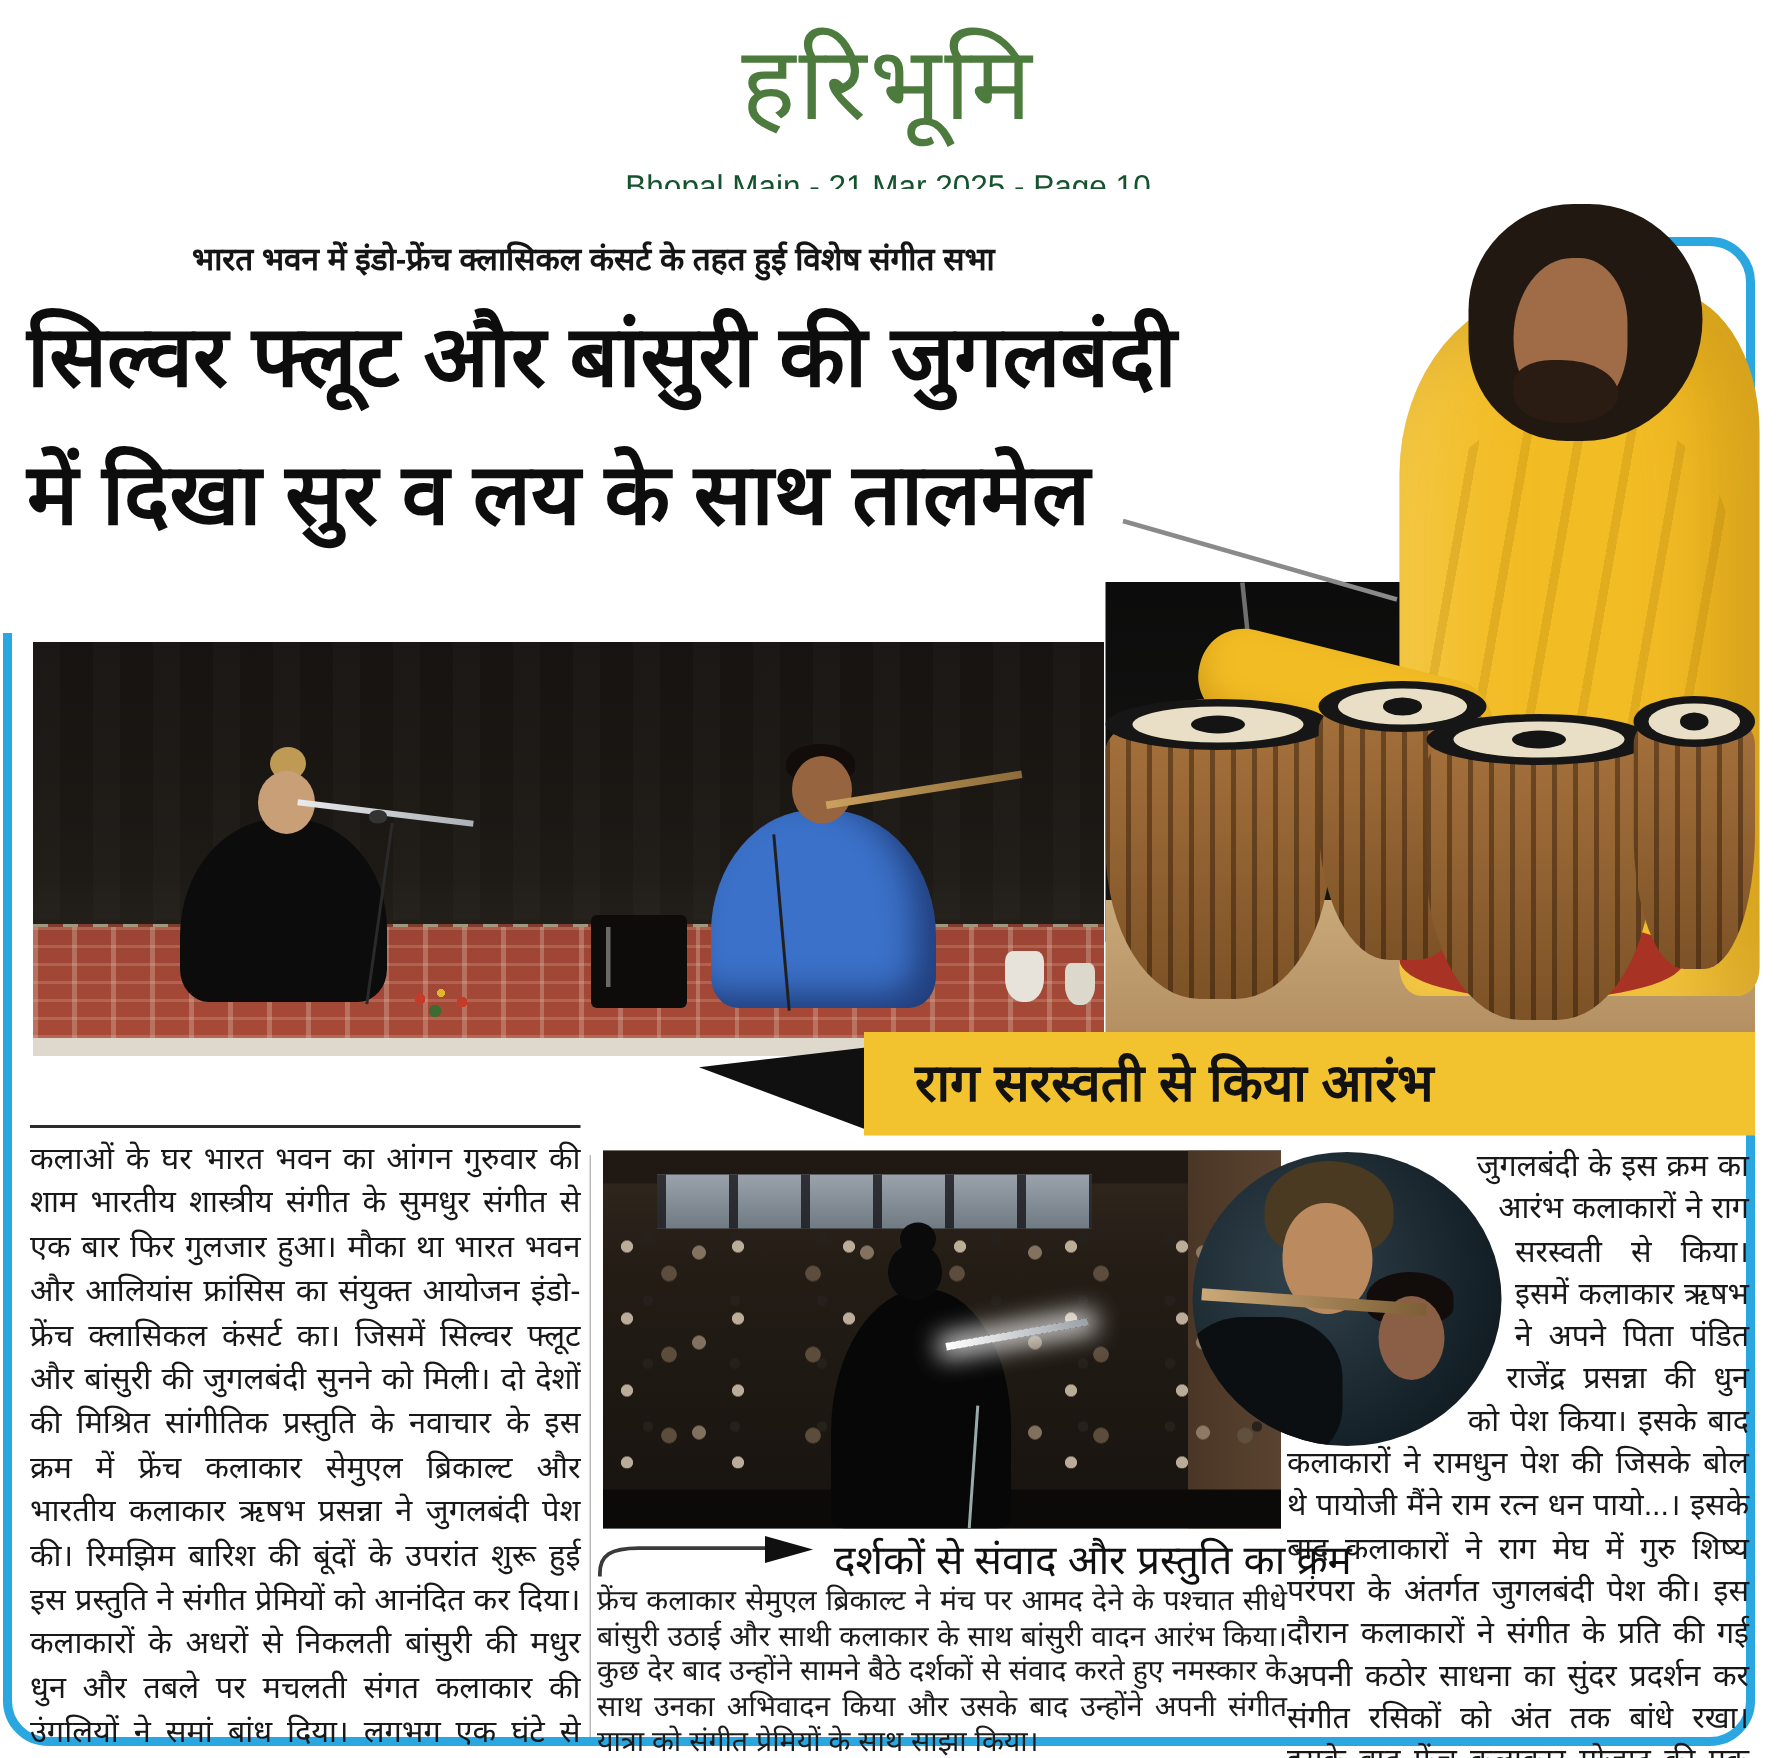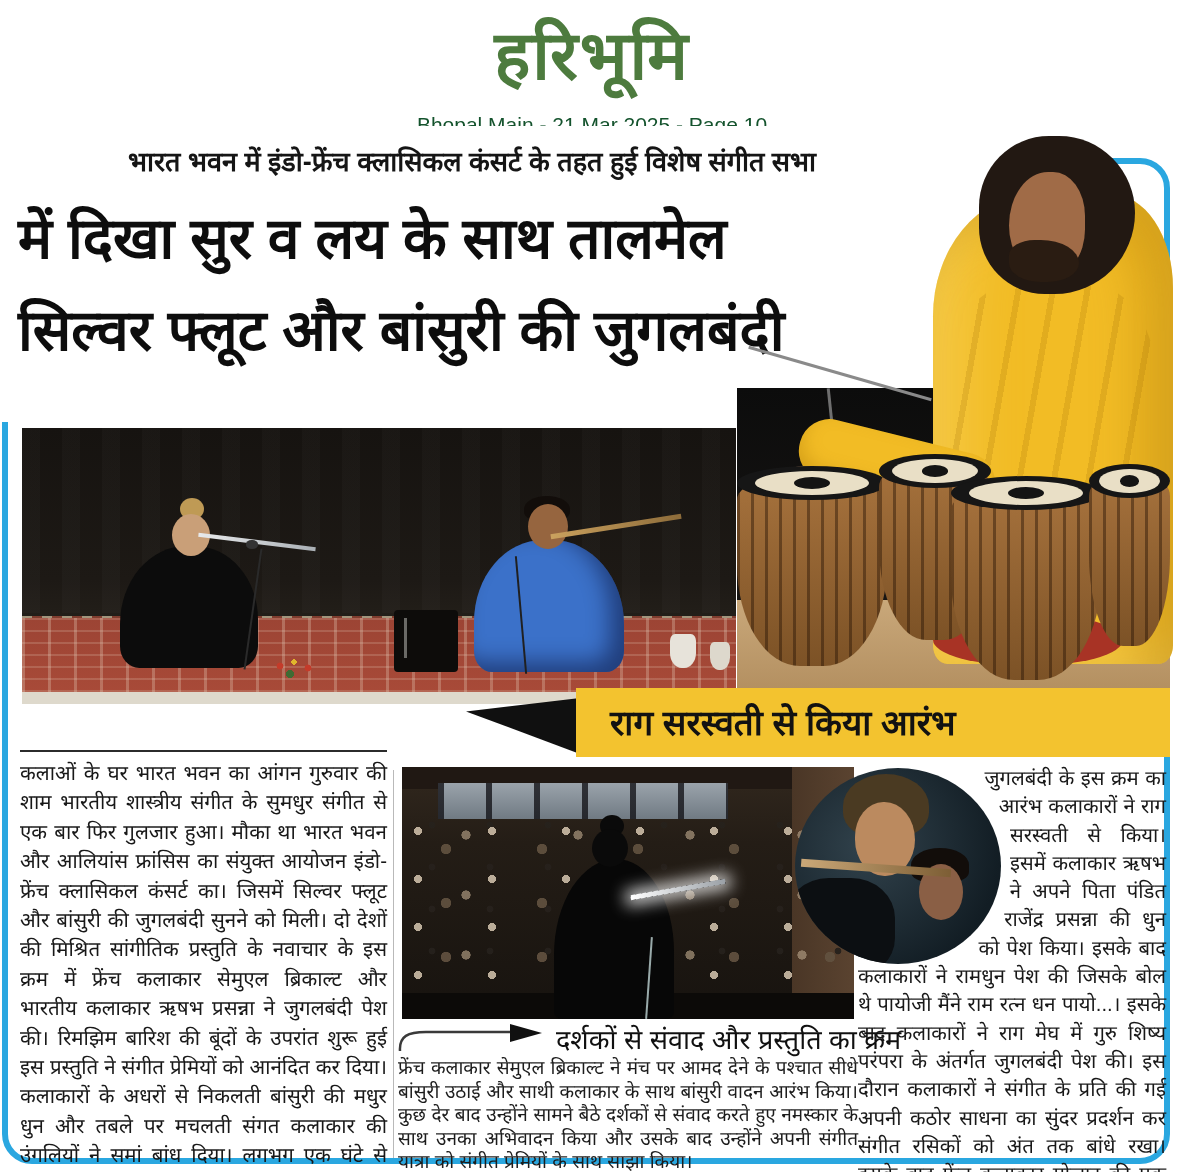--- a/index.html
+++ b/index.html
@@ -8,31 +8,31 @@
     --highlight_yellow:#f3c32f;
     --ink:#111111;
   }
   *{box-sizing:border-box;margin:0;padding:0;}
   html,body{background:#ffffff;}
   body{font-family:"Liberation Sans","DejaVu Sans",sans-serif;color:var(--ink);}
   .page{position:relative;width:1184px;height:1172px;background:#ffffff;overflow:hidden;}
 
   
   .logo{position:absolute;top:6px;left:0;width:100%;text-align:center;
-        font-size:68px;font-weight:700;color:var(--masthead_green);letter-spacing:2px;}
+        font-size:68px;font-weight:400;color:var(--masthead_green);letter-spacing:2px;}
   .site{position:absolute;top:90px;left:0;width:100%;text-align:center;font-size:21px;font-weight:500;color:#1c1c1c;}
   .edition{position:absolute;top:113px;left:0;width:100%;text-align:center;font-size:21px;color:#14532d;}
 
   
   .frame{position:absolute;left:2px;top:158px;width:1168px;height:1006px;
          border:6px solid var(--frame_blue);border-radius:30px;background:#fff;}
   .frame-mask{position:absolute;left:0;top:126px;width:1083px;height:296px;background:#fff;}
 
   
-  .kicker{position:absolute;left:128px;top:142px;font-size:27px;font-weight:700;color:#151515;}
+  .kicker{position:absolute;left:128px;top:158px;font-size:21px;font-weight:700;color:#151515;}
   .headline{position:absolute;left:18px;top:192px;width:1000px;font-size:57px;line-height:92px;
             font-weight:800;color:#0d0d0d;letter-spacing:0;}
 
   
   .photo-main{position:absolute;left:22px;top:428px;width:714px;height:276px;overflow:hidden;
               background:linear-gradient(180deg,#161310 0%,#1d1915 55%,#24201a 72%);}
   .pm-carpet{position:absolute;left:0;bottom:12px;width:100%;height:74px;
              background:
                repeating-linear-gradient(90deg,rgba(235,220,200,.28) 0 3px,transparent 3px 26px),
                repeating-linear-gradient(0deg,rgba(240,230,210,.18) 0 2px,transparent 2px 12px),
@@ -161,22 +161,22 @@
 <div class="page">
 
   <div class="logo">हरिभूमि</div>
   <div class="edition">Bhopal Main - 21 Mar 2025 - Page 10</div>
 
   <div class="frame"></div>
   <div class="frame-mask"></div>
 
   <div class="kicker">भारत भवन में इंडो-फ्रेंच क्लासिकल कंसर्ट के तहत हुई विशेष संगीत सभा</div>
   <div class="headline">
+    <div>सिल्वर फ्लूट और बांसुरी की जुगलबंदी</div>
     <div>में दिखा सुर व लय के साथ तालमेल</div>
-    <div>सिल्वर फ्लूट और बांसुरी की जुगलबंदी</div>
   </div>
 
   <div class="photo-main">
     <div class="pm-backdrop"></div>
     <div class="pm-carpet-border"></div>
     <div class="pm-carpet"></div>
     <div class="pm-floor"></div>
     <div class="musicianL-body"></div>
     <div class="musicianL-bun"></div>
     <div class="musicianL-head"></div>

